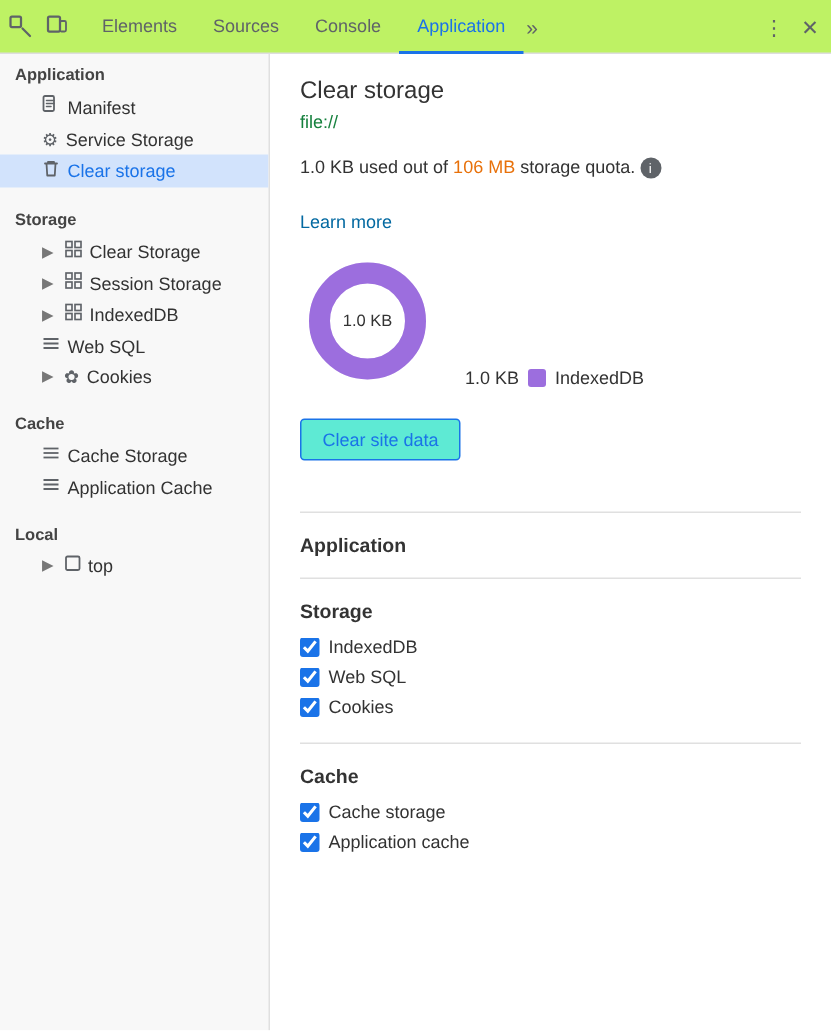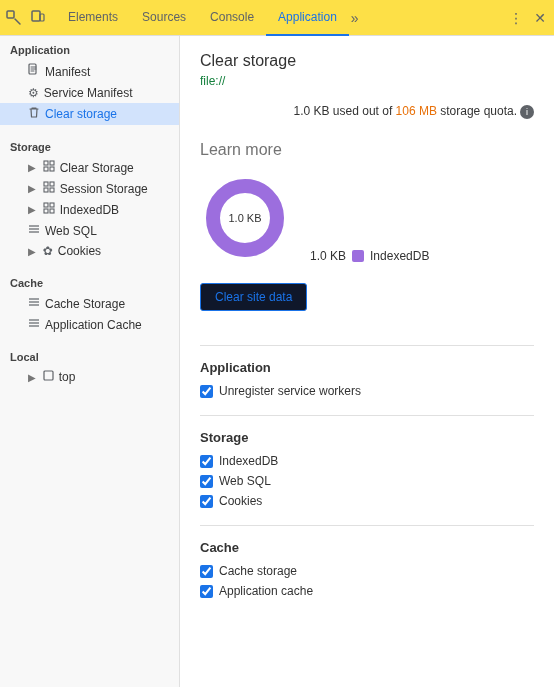--- a/index.html
+++ b/index.html
@@ -1,21 +1,21 @@
 <!DOCTYPE html>
 <html><head>
   <meta charset="utf-8">
   <style>
     * { box-sizing: border-box; margin: 0; padding: 0; }
     body { font-family: -apple-system, BlinkMacSystemFont, 'Segoe UI', sans-serif; font-size: 12px; color: #333; background: #fff; width: 554px; height: 687px; overflow: hidden; display: flex; flex-direction: column; }
 
     
     .tab-bar {
       display: flex; align-items: center; border-bottom: 1px solid #ddd;
-      background: #fde047; height: 36px; padding: 0 4px; flex-shrink: 0;
+      background: #bef264; height: 36px; padding: 0 4px; flex-shrink: 0;
     }
     .tab-bar-icons { display: flex; gap: 4px; margin-right: 8px; }
     .tab-icon { width: 20px; height: 20px; display: flex; align-items: center; justify-content: center; color: #5f6368; font-size: 14px; cursor: pointer; }
     .tab-item {
       padding: 0 12px; height: 36px; display: flex; align-items: center;
       font-size: 12px; color: #5f6368; cursor: pointer; border-bottom: 2px solid transparent;
     }
     .tab-item.active { color: #1a73e8; border-bottom: 2px solid #1a73e8; }
     .tab-more { margin-left: 2px; color: #5f6368; font-size: 14px; cursor: pointer; }
     .tab-spacer { flex: 1; }
@@ -44,40 +44,40 @@
     .sidebar-divider { height: 8px; }
 
     
     .content { flex: 1; overflow-y: auto; padding: 16px 20px; }
 
     .content-title { font-size: 16px; font-weight: 400; color: #333; margin-bottom: 4px; }
     .content-url { font-size: 12px; color: #15803d; margin-bottom: 16px; }
 
     .section-title { font-size: 13px; font-weight: 600; color: #333; margin-bottom: 8px; }
 
-    .usage-text { font-size: 12px; color: #333; margin-bottom: 22px; text-align: right; }
+    .usage-text { font-size: 12px; color: #333; margin-bottom: 22px; }
     .usage-highlight { color: #e8710a; }
     .info-icon { display: inline-flex; align-items: center; justify-content: center; width: 14px; height: 14px; background: #5f6368; color: #fff; border-radius: 50%; font-size: 9px; margin-left: 3px; cursor: pointer; }
-    .learn-more { color: #737373; cursor: pointer; font-size: 16px; margin-bottom: 14px; display: block; margin-top: 16px; }
+    .learn-more { color: #0369a1; cursor: pointer; font-size: 12px; margin-bottom: 14px; display: block; margin-top: 16px; }
 
     
     .chart-container { display: flex; align-items: flex-end; gap: 20px; margin-bottom: 20px; }
     .donut-wrap { position: relative; width: 90px; height: 90px; }
     .donut-wrap svg { width: 90px; height: 90px; }
     .donut-label {
       position: absolute; top: 50%; left: 50%; transform: translate(-50%, -50%);
       font-size: 11px; font-weight: 500; color: #333; text-align: center;
     }
     .legend { display: flex; flex-direction: column; gap: 6px; }
     .legend-item { display: flex; align-items: center; gap: 6px; font-size: 12px; }
     .legend-color { width: 12px; height: 12px; border-radius: 2px; flex-shrink: 0; }
 
     
     .clear-btn {
-      border: 1px solid #1a73e8; background: #0f172a; color: #1a73e8;
+      border: 1px solid #1a73e8; background: #5eead4; color: #1a73e8;
       padding: 6px 14px; border-radius: 3px; font-size: 12px; cursor: pointer;
       margin-bottom: 20px; display: inline-block;
     }
 
     
     .section-divider { border: none; border-top: 1px solid #e0e0e0; margin: 14px 0; }
 
     
     .checkbox-group { margin-bottom: 14px; }
     .checkbox-item { display: flex; align-items: center; gap: 6px; padding: 3px 0; font-size: 12px; color: #333; }
@@ -123,21 +123,21 @@
       <span class="sidebar-icon">
         <svg width="12" height="14" viewBox="0 0 12 14" fill="none">
             <rect x="1" y="1" width="7" height="10" rx="1" stroke="#5f6368" stroke-width="1.2" fill="none"></rect>
             <path d="M3 4h5M3 6h5M3 8h3" stroke="#5f6368" stroke-width="1" stroke-linecap="round"></path>
           </svg>
       </span>
       <span>Manifest</span>
     </div>
     <div class="sidebar-item indent1">
       <span class="sidebar-icon">⚙</span>
-      <span>Service Manifest</span>
+      <span>Service Storage</span>
     </div>
     <div class="sidebar-item indent1 active">
       <span class="sidebar-icon">
         <svg width="12" height="13" viewBox="0 0 12 13" fill="none">
             <path d="M2 3h8M4 3V2h4v1M3 3l.5 8h5L9 3" stroke="#5f6368" stroke-width="1.2" stroke-linecap="round" stroke-linejoin="round" fill="none"></path>
           </svg>
       </span>
       <span>Clear storage</span>
     </div>
 
@@ -260,26 +260,20 @@
       </div>
     </div>
 
     
     <button class="clear-btn">Clear site data</button>
 
     <hr class="section-divider">
 
     
     <div class="subsection-title">Application</div>
-    <div class="checkbox-group">
-      <label class="checkbox-item">
-        <input type="checkbox" checked="" style="">
-        <span>Unregister service workers</span>
-      </label>
-    </div>
 
     <hr class="section-divider">
 
     
     <div class="subsection-title">Storage</div>
     <div class="checkbox-group">
       <label class="checkbox-item">
         <input type="checkbox" checked="" style="">
         <span>IndexedDB</span>
       </label>

